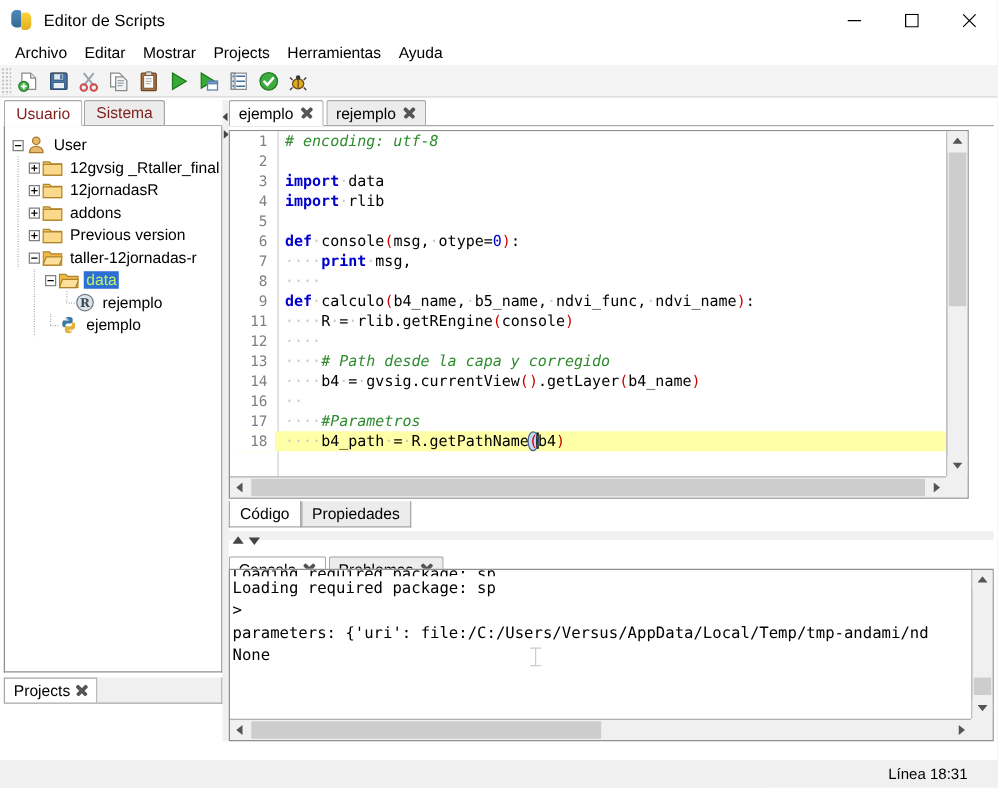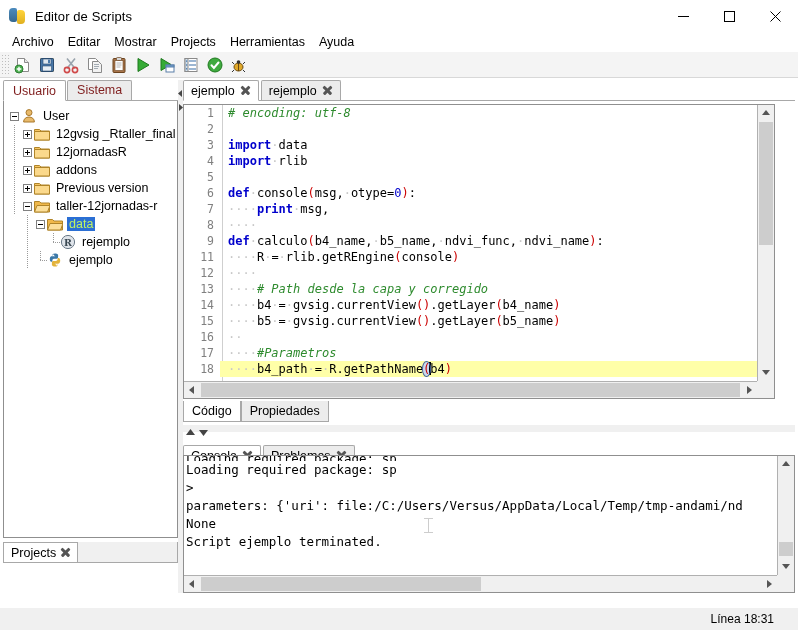--- a/index.html
+++ b/index.html
@@ -478,21 +478,20 @@
             <div class="cline"><div class="gut">4</div><div class="ctext"><span class="k">import</span><span class="dot">·</span><span class="n">rlib</span></div></div>
             <div class="cline"><div class="gut">5</div><div class="ctext"></div></div>
             <div class="cline"><div class="gut">6</div><div class="ctext"><span class="k">def</span><span class="dot">·</span><span class="n">console</span><span class="p">(</span><span class="n">msg,</span><span class="dot">·</span><span class="n">otype=</span><span class="num">0</span><span class="p">)</span><span class="n">:</span></div></div>
             <div class="cline"><div class="gut">7</div><div class="ctext"><span class="dot">····</span><span class="k">print</span><span class="dot">·</span><span class="n">msg,</span></div></div>
             <div class="cline"><div class="gut">8</div><div class="ctext"><span class="dot">····</span></div></div>
             <div class="cline"><div class="gut">9</div><div class="ctext"><span class="k">def</span><span class="dot">·</span><span class="n">calculo</span><span class="p">(</span><span class="n">b4_name,</span><span class="dot">·</span><span class="n">b5_name,</span><span class="dot">·</span><span class="n">ndvi_func,</span><span class="dot">·</span><span class="n">ndvi_name</span><span class="p">)</span><span class="n">:</span></div></div>
             <div class="cline"><div class="gut">11</div><div class="ctext"><span class="dot">····</span><span class="n">R</span><span class="dot">·</span><span class="n">=</span><span class="dot">·</span><span class="n">rlib.getREngine</span><span class="p">(</span><span class="n">console</span><span class="p">)</span></div></div>
             <div class="cline"><div class="gut">12</div><div class="ctext"><span class="dot">····</span></div></div>
             <div class="cline"><div class="gut">13</div><div class="ctext"><span class="dot">····</span><span class="cm"># Path desde la capa y corregido</span></div></div>
             <div class="cline"><div class="gut">14</div><div class="ctext"><span class="dot">····</span><span class="n">b4</span><span class="dot">·</span><span class="n">=</span><span class="dot">·</span><span class="n">gvsig.currentView</span><span class="p">()</span><span class="n">.getLayer</span><span class="p">(</span><span class="n">b4_name</span><span class="p">)</span></div></div>
-            <div class="cline"><div class="gut">15</div><div class="ctext"><span class="dot">····</span><span class="n">b5</span><span class="dot">·</span><span class="n">=</span><span class="dot">·</span><span class="n">gvsig.currentView</span><span class="p">()</span><span class="n">.getLayer</span><span class="p">(</span><span class="n">b5_name</span><span class="p">)</span></div></div>
             <div class="cline"><div class="gut">16</div><div class="ctext"><span class="dot">··</span></div></div>
             <div class="cline"><div class="gut">17</div><div class="ctext"><span class="dot">····</span><span class="cm">#Parametros</span></div></div>
             <div class="cline hl"><div class="gut">18</div><div class="ctext"><span class="dot">····</span><span class="n">b4_path</span><span class="dot">·</span><span class="n">=</span><span class="dot">·</span><span class="n">R.getPathName</span><span class="p selparen">(</span><span class="caret"></span><span class="n">b4</span><span class="p">)</span></div></div>
           </div>
       </div>
 
       <div class="vsb">
         <div class="btn up">
           <svg width="8" height="6" viewBox="0 0 8 6">
               <path d="M4 0l4 5H0z" fill="#555"></path>
@@ -552,21 +551,20 @@
       </div>
     </div>
 
     <div class="console-box">
       <div class="console-area">
         <div class="coline clipped">Loading required package: sp</div>
         <div class="coline">Loading required package: sp</div>
         <div class="coline">&gt;</div>
         <div class="coline">parameters: {'uri': file:/C:/Users/Versus/AppData/Local/Temp/tmp-andami/nd</div>
         <div class="coline">None</div>
-        <div class="coline">Script ejemplo terminated.</div>
         <div class="ibeam"></div>
       </div>
 
       <div class="vsb">
         <div class="btn up">
           <svg width="8" height="6" viewBox="0 0 8 6">
               <path d="M4 0l4 5H0z" fill="#555"></path>
             </svg>
         </div>
         <div class="thumb" style="top:86px;height:14px;"></div>

